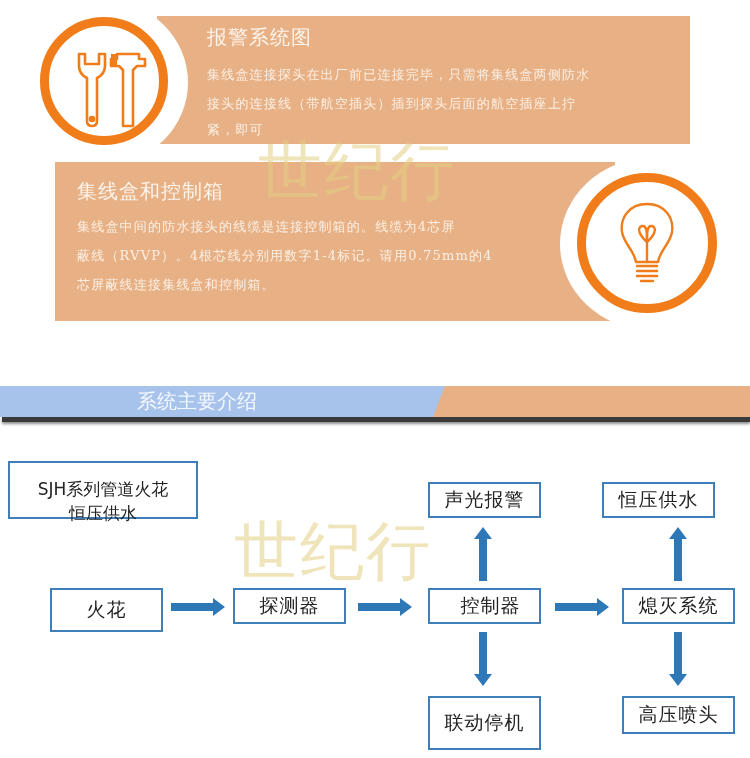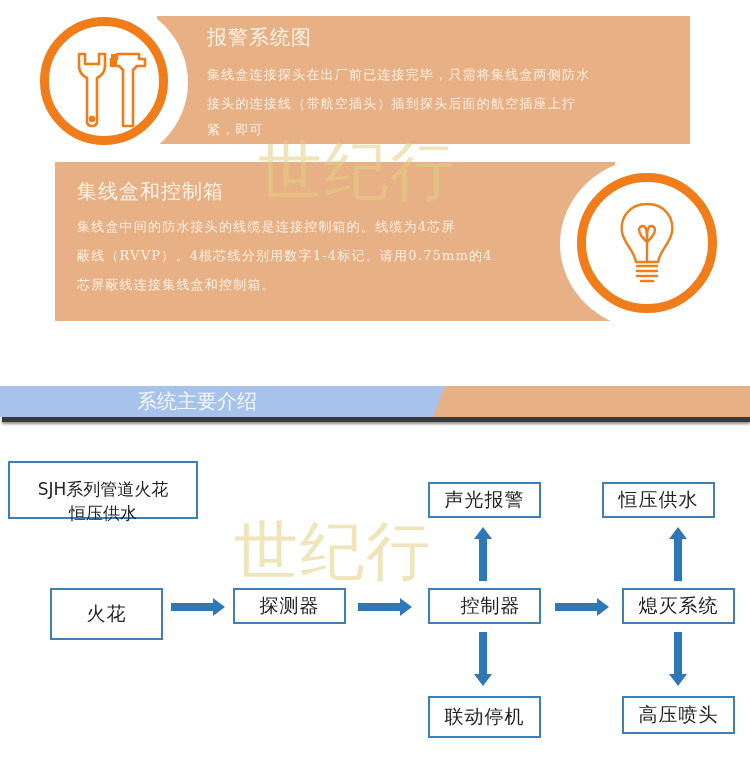--- a/index.html
+++ b/index.html
@@ -88,25 +88,25 @@
 <div class="banner-shadow"></div>
 <div class="banner-blue"></div>
 <div class="banner-peach"></div>
 <div class="banner-title">系统主要介绍</div>
 
 <div class="legend-box">
   <div>SJH系列管道火花</div>
   <div>恒压供水</div>
 </div>
 
-<div class="node" style="left:50px; top:588px; width:113px; height:52px;">火花</div>
+<div class="node" style="left:50px; top:588px; width:113px; height:44px;">火花</div>
 <div class="node" style="left:233px; top:588px; width:113px; height:36px;">探测器</div>
 <div class="node" style="left:428px; top:588px; width:113px; height:36px;padding-left:12px;">控制器</div>
 <div class="node" style="left:428px; top:482px; width:113px; height:36px;">声光报警</div>
-<div class="node" style="left:428px; top:696px; width:113px; height:42px;">联动停机</div>
+<div class="node" style="left:428px; top:696px; width:113px; height:54px;">联动停机</div>
 <div class="node" style="left:622px; top:588px; width:113px; height:36px;">熄灭系统</div>
 <div class="node" style="left:602px; top:482px; width:113px; height:36px;">恒压供水</div>
 <div class="node" style="left:622px; top:696px; width:113px; height:38px;">高压喷头</div>
 
 <svg class="abs" style="left:171px; top:598px;" width="54" height="18" viewBox="0 0 54 18">
   <polygon points="0,5 42,5 42,0 54,9 42,18 42,13 0,13" fill="#2f78b7"></polygon>
 </svg>
 <svg class="abs" style="left:358px; top:598px;" width="54" height="18" viewBox="0 0 54 18">
   <polygon points="0,5 42,5 42,0 54,9 42,18 42,13 0,13" fill="#2f78b7"></polygon>
 </svg>

